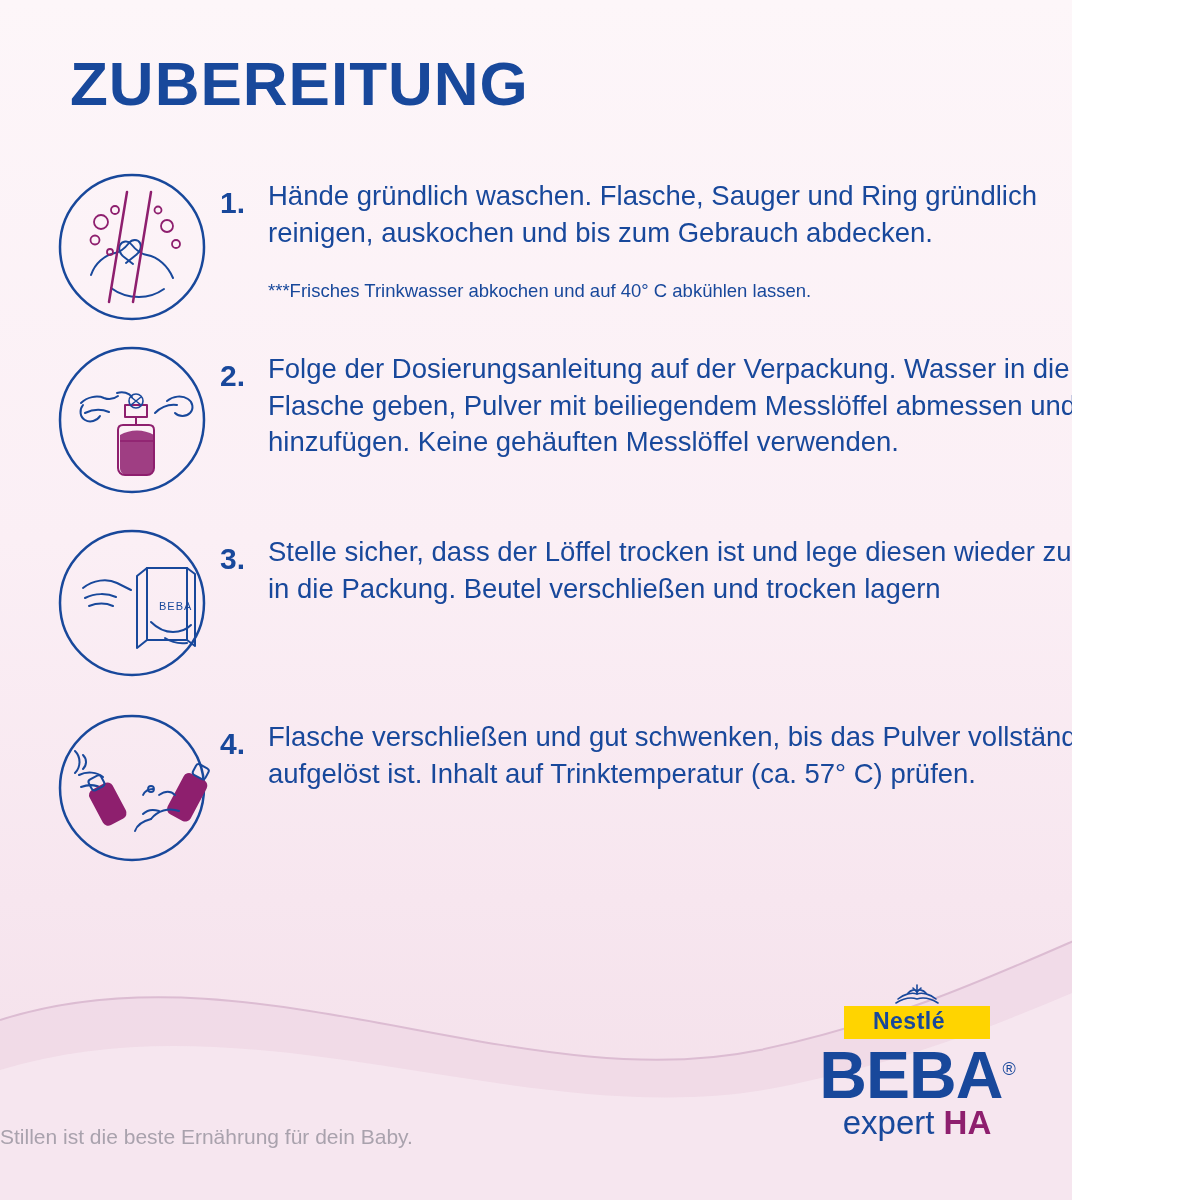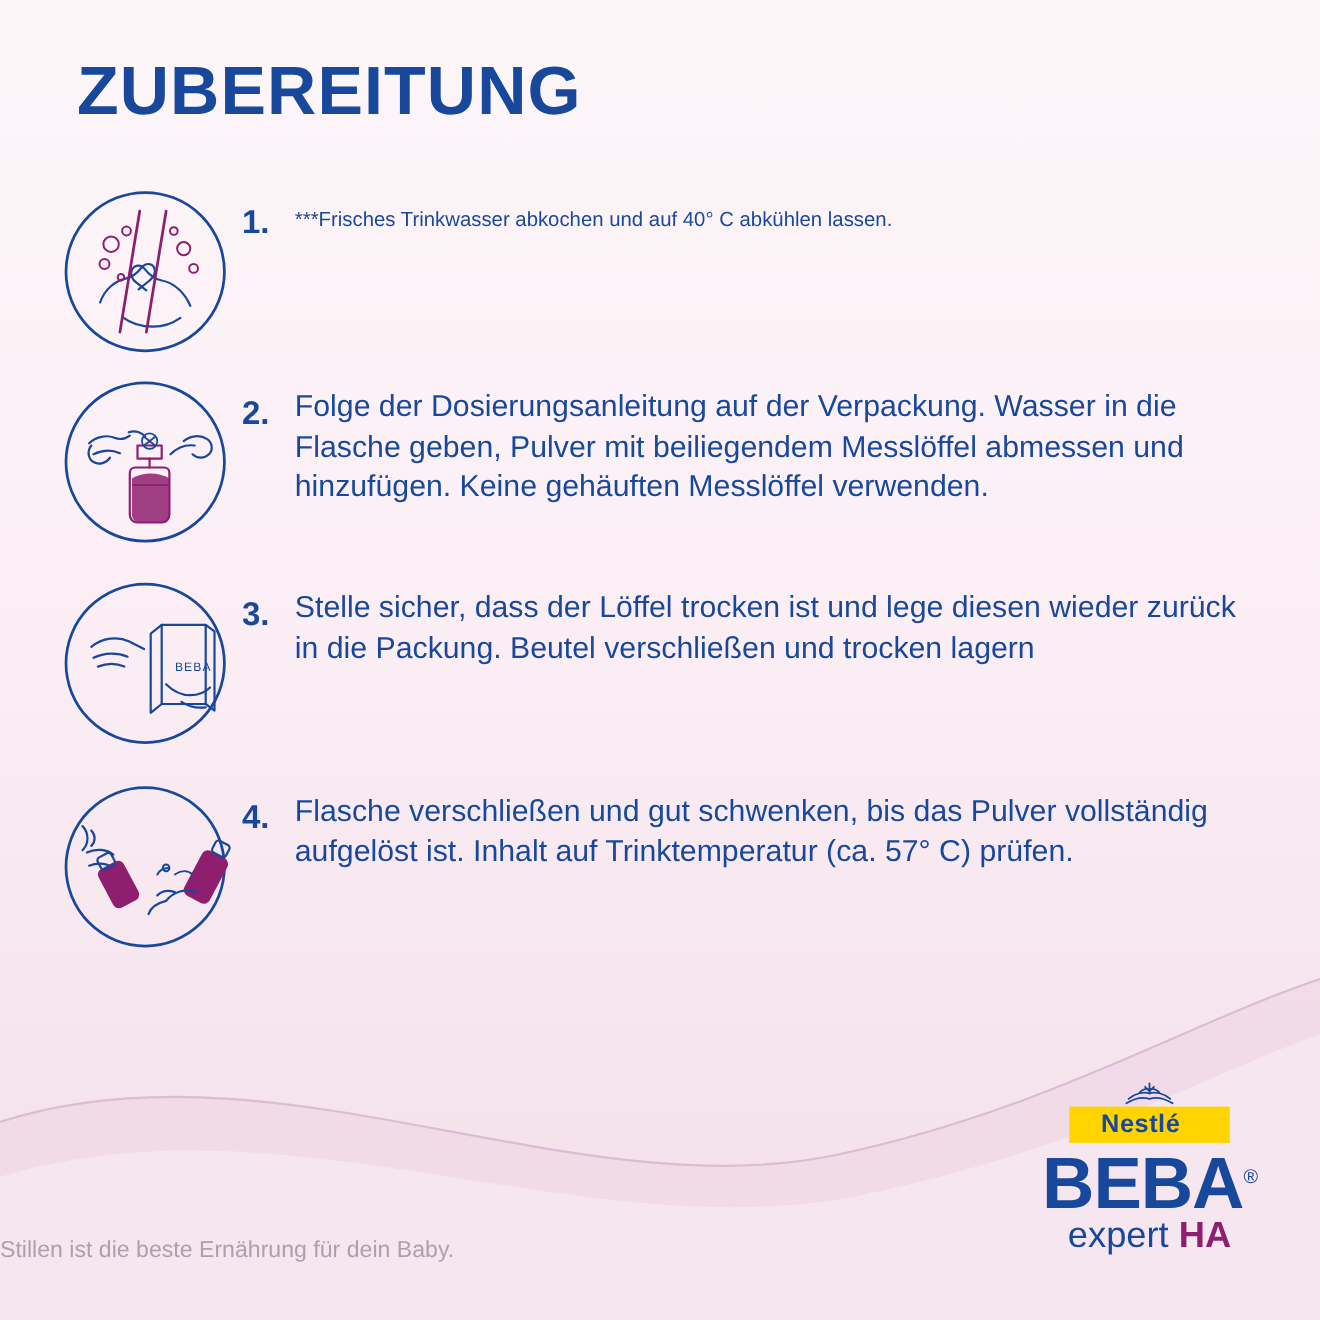--- a/index.html
+++ b/index.html
@@ -8,21 +8,21 @@
   }
   body {
     width: 1200px;
     height: 1200px;
     font-family: "Liberation Sans", sans-serif;
     background: #ffffff;
     overflow: hidden;
   }
   .page {
     position: relative;
-    width: 1200px;
+    width: 1072px;
     height: 1200px;
     background: linear-gradient(180deg, #fdf6f9 0%, #fbeff5 45%, #f7e6ef 75%, #f3dfe9 100%);
     overflow: hidden;
   }
   
   .swoosh {
     position: absolute;
     left: 0;
     bottom: 0;
     width: 1200px;
@@ -78,21 +78,21 @@
     font-size: 27.5px;
     line-height: 1.33;
     color: #18489b;
     font-family: "Liberation Sans", sans-serif;
     font-weight: normal;
   }
   .step-note {
     font-size: 18.5px;
     line-height: 1.45;
     color: #18489b;
-    margin-top: 8px;
+    margin-top: 27px;
     font-family: "Liberation Sans", sans-serif;
   }
   .step-note + .step-note {
     margin-top: 10px;
   }
 
   
   .step1 { margin-bottom: 18px; }
   .step2 { margin-bottom: 28px; }
   .step3 { margin-bottom: 30px; }
@@ -197,20 +197,21 @@
             <circle cx="40" cy="70" r="4.5"></circle>
             <circle cx="112" cy="56" r="6"></circle>
             <circle cx="121" cy="74" r="4"></circle>
             <circle cx="103" cy="40" r="3.5"></circle>
             <circle cx="55" cy="82" r="3"></circle>
           </g>
         </svg>
       </div>
       <div class="step-num">1.</div>
       <div class="step-body">
+        <div class="step-text">Hände gründlich waschen. Flasche, Sauger und Ring gründlich reinigen, auskochen und bis zum Gebrauch abdecken.</div>
         <div class="step-note">***Frisches Trinkwasser abkochen und auf 40° C abkühlen lassen.</div>
       </div>
     </div>
 
     <div class="step step2">
       <div class="step-icon">
         <svg width="155" height="155" viewBox="0 0 155 155">
           <circle cx="77" cy="77" r="72" fill="none" stroke="#18489b" stroke-width="2.5"></circle>
           <g fill="none" stroke="#18489b" stroke-width="2" stroke-linecap="round" stroke-linejoin="round">
             <path d="M26,60 c6,-6 16,-8 23,-5 c5,2 10,1 14,-2"></path>

